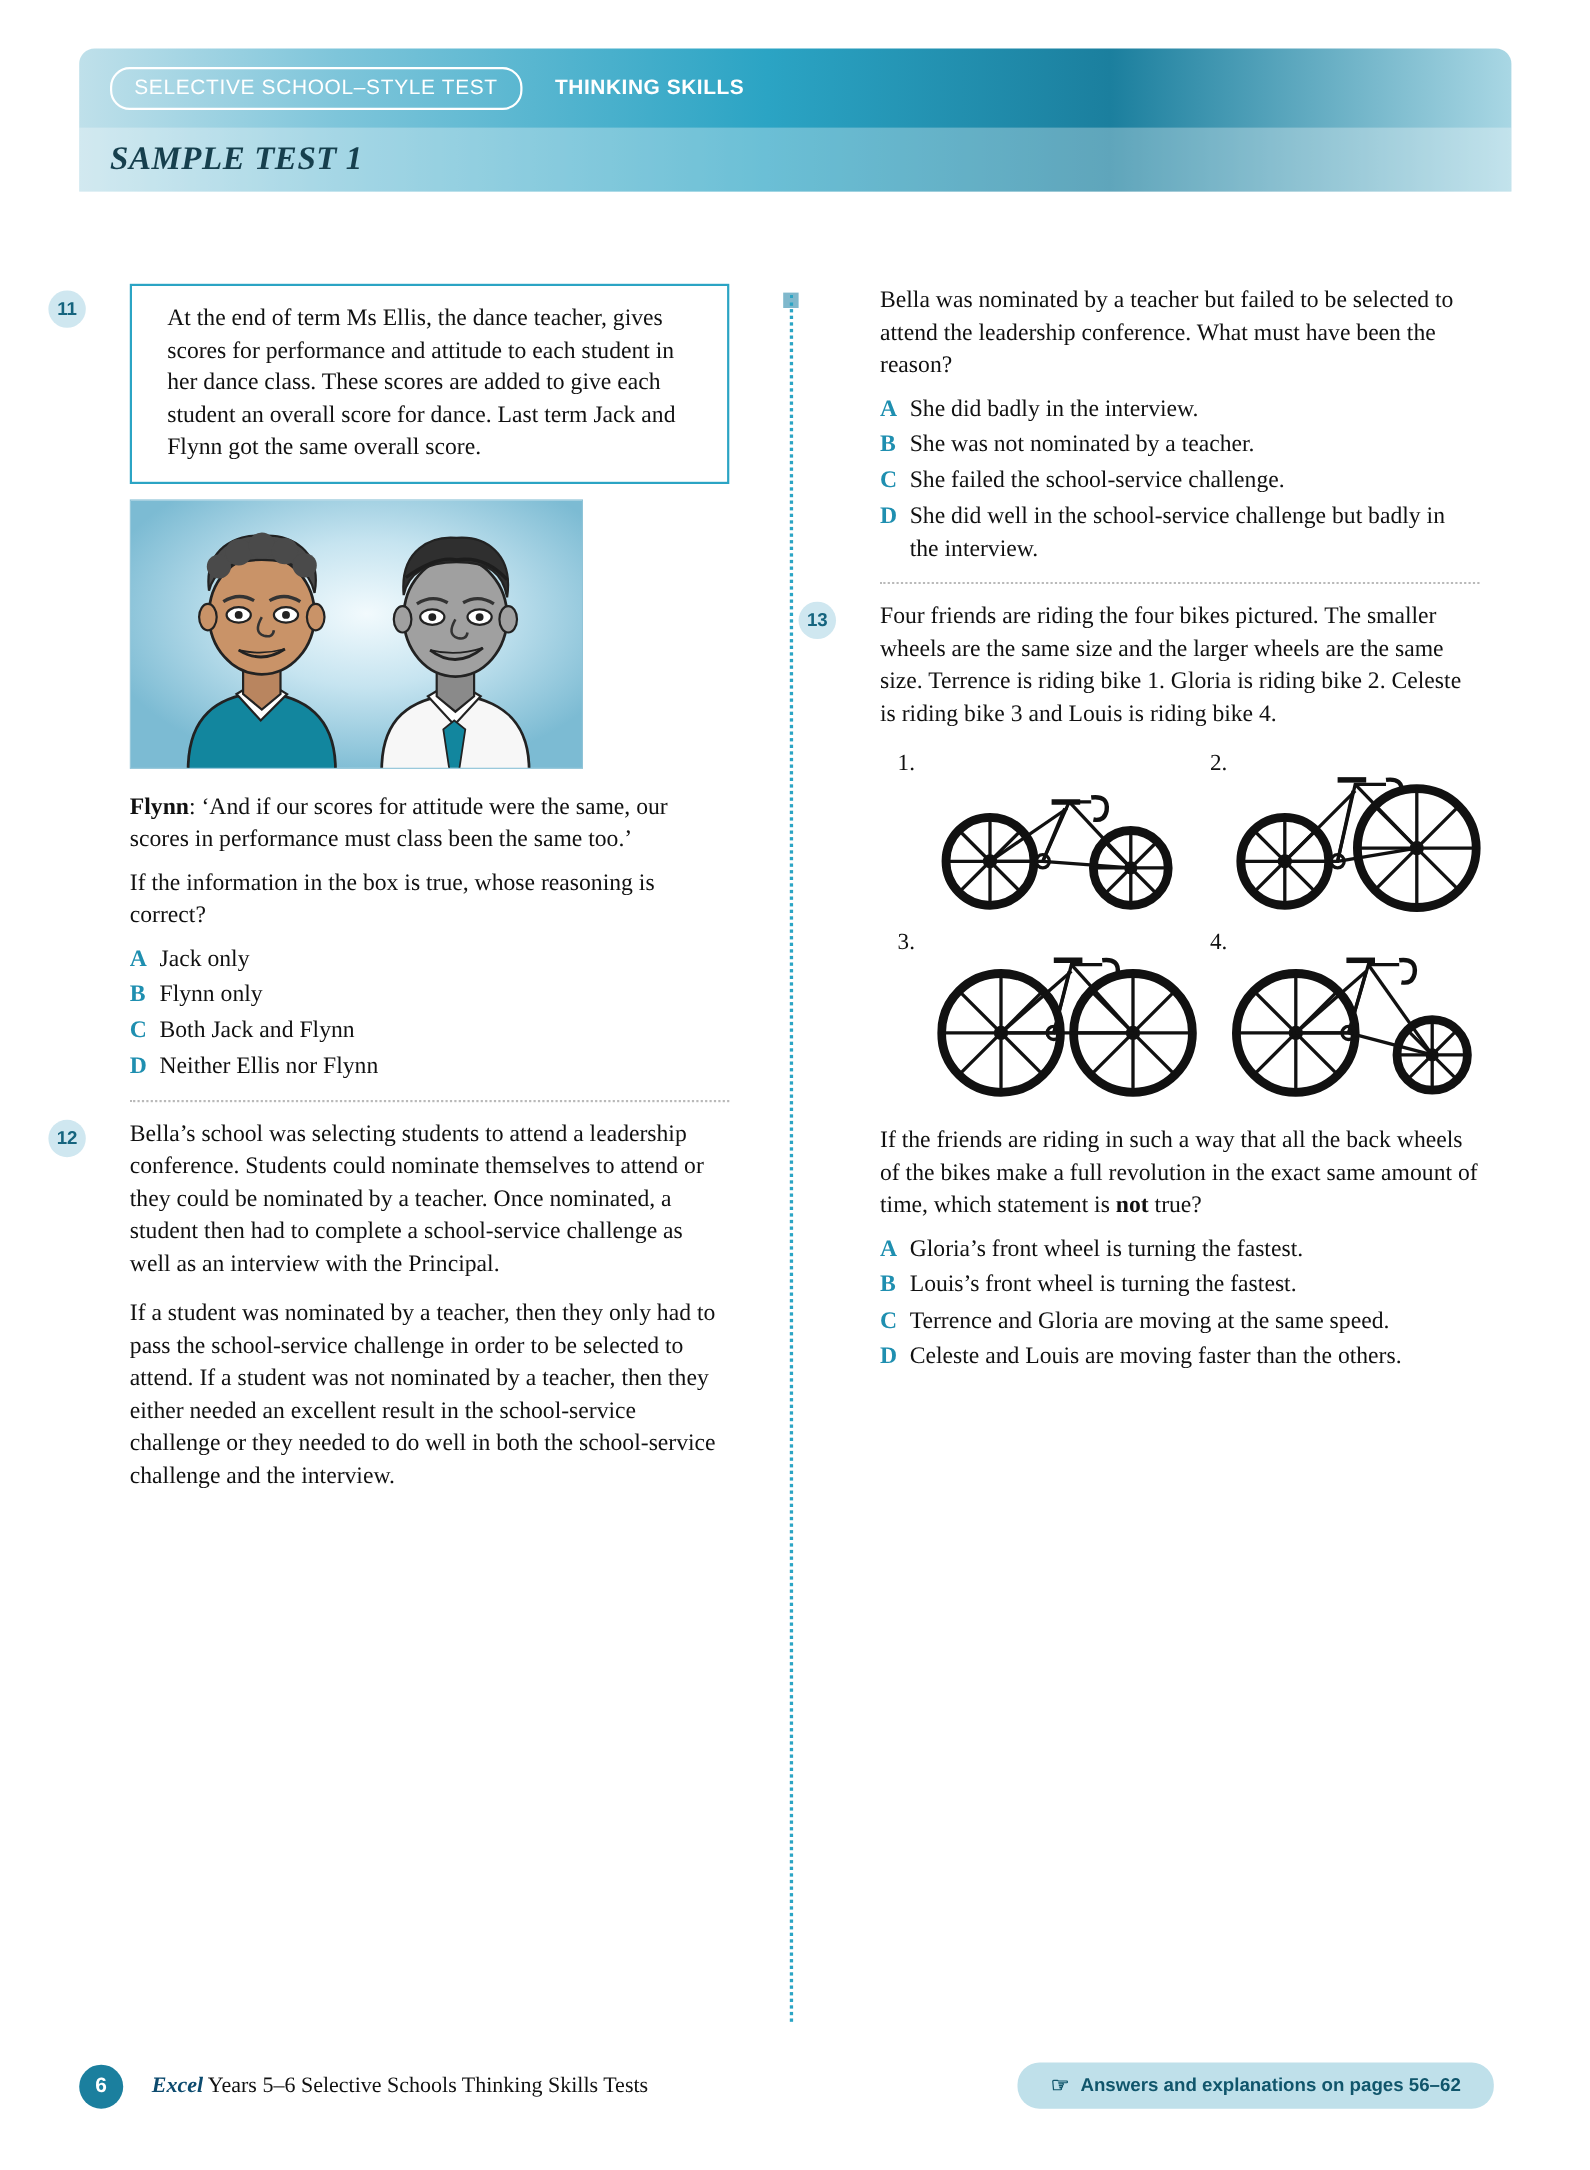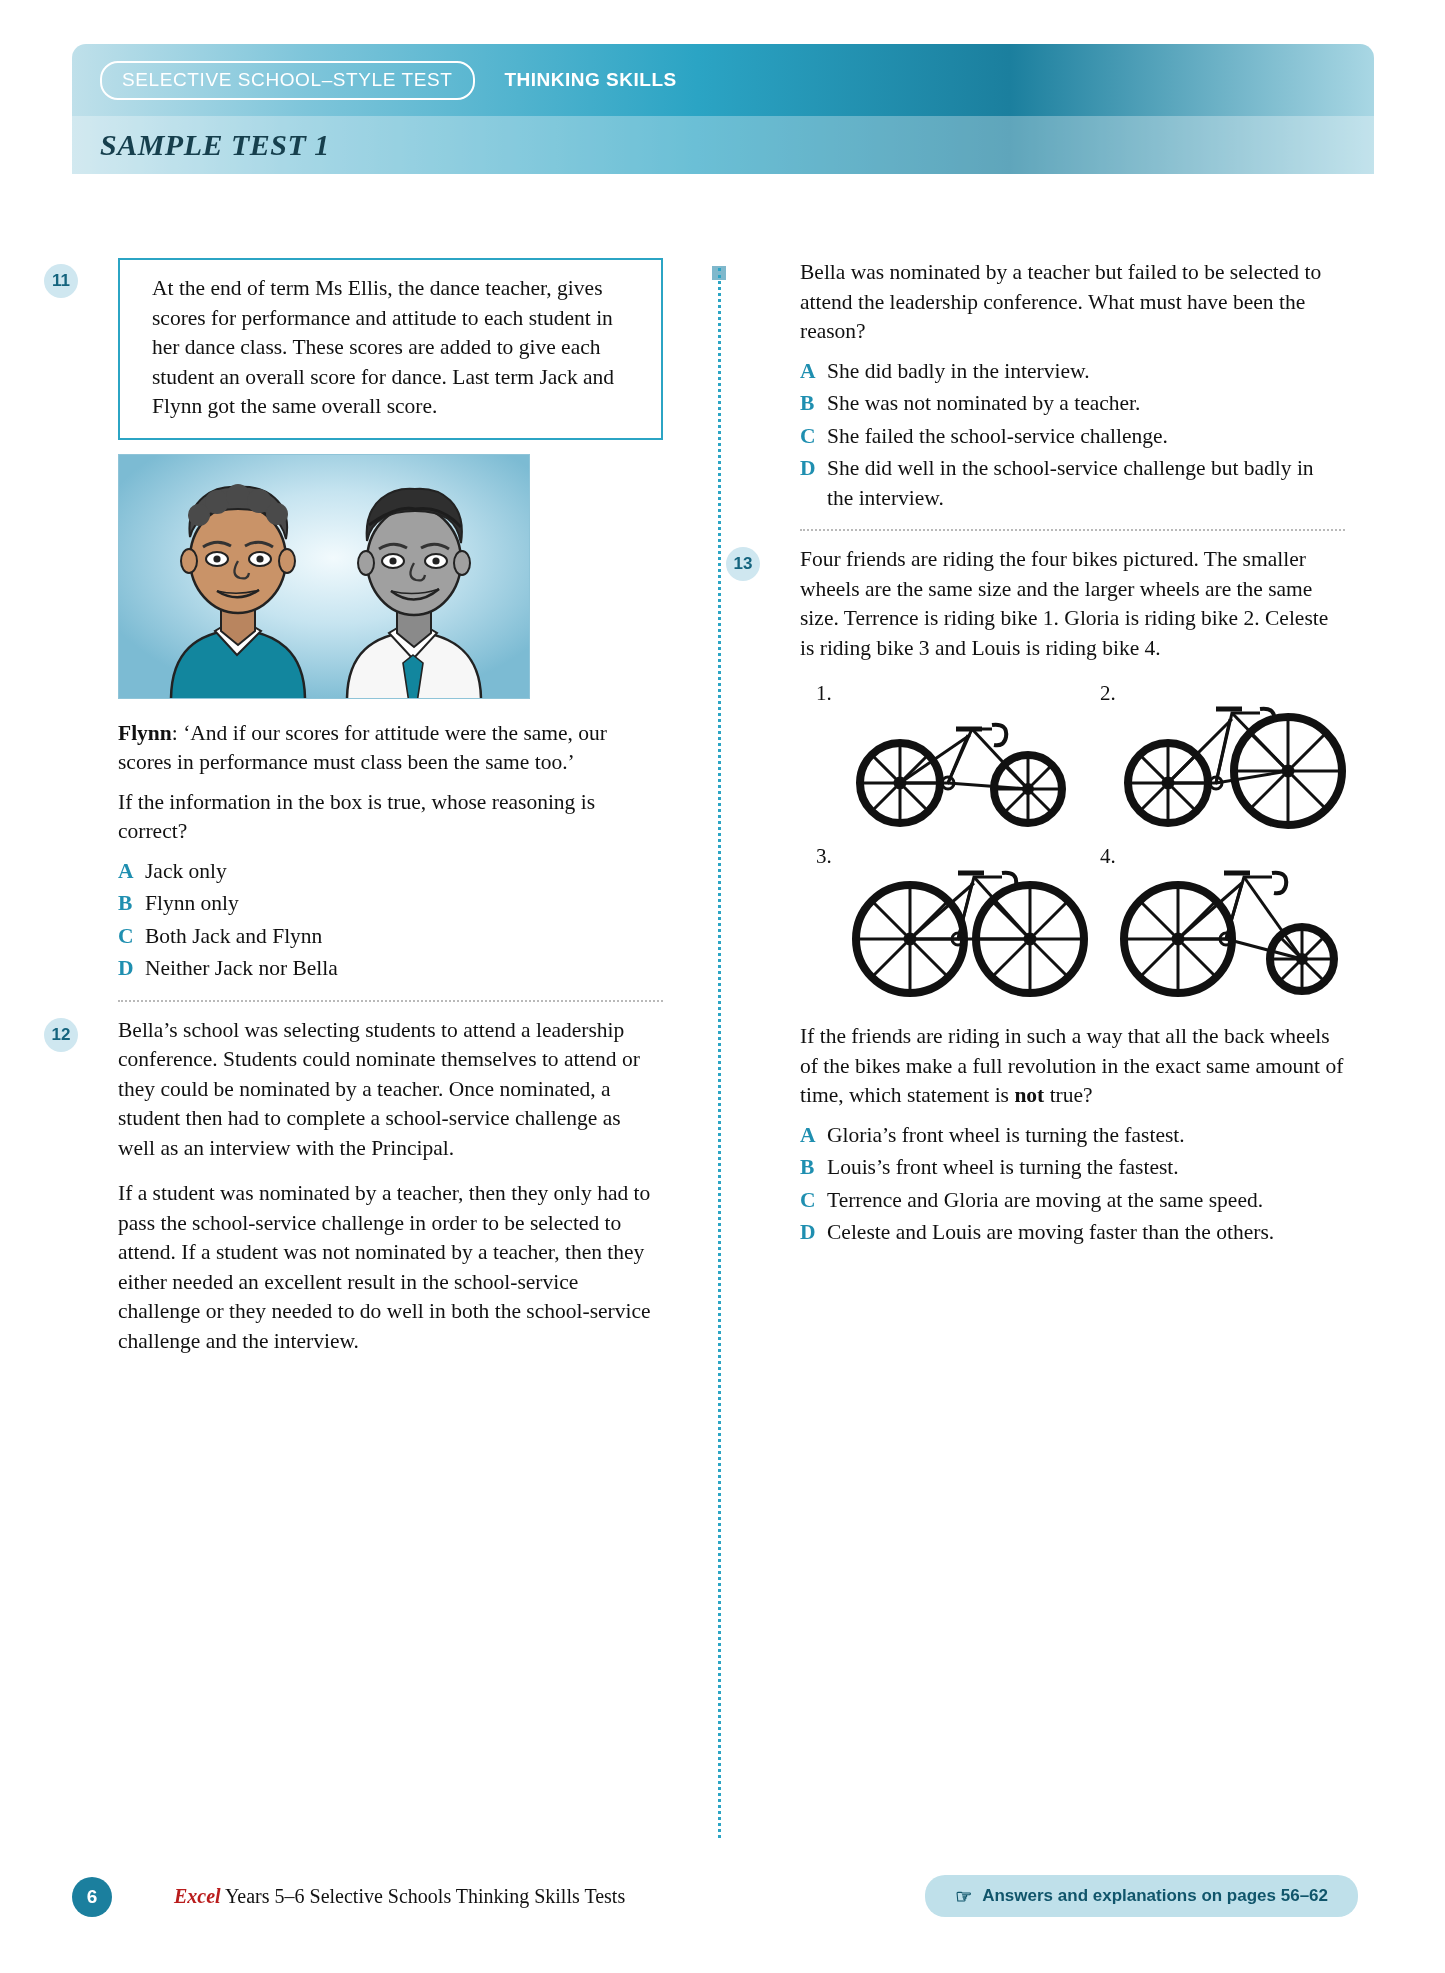--- a/index.html
+++ b/index.html
@@ -159,21 +159,21 @@
     background: #1b7f9e; color: #ffffff;
     font-family: "Liberation Sans", sans-serif;
     font-weight: bold; font-size: 19px;
     display: flex; align-items: center; justify-content: center;
   }
   .footer-text {
     position: absolute; left: 66px; top: 10px;
     font-size: 20px;
   }
   .footer-text .ex {
-    font-style: italic; font-weight: bold; color: #b91c1c; margin-left: 36px;
+    font-style: italic; font-weight: bold; color: #0c4a6e;
   }
   .answers-pill {
     position: absolute; right: 16px; top: 0;
     background: #bfe0ea;
     border-radius: 20px;
     height: 42px;
     padding: 0 30px;
     display: flex; align-items: center; gap: 10px;
     font-family: "Liberation Sans", sans-serif;
     font-weight: bold;
@@ -292,21 +292,21 @@
     <div class="opt">
       <span class="opt-letter">B</span>
       <span class="opt-text">Flynn only</span>
     </div>
     <div class="opt">
       <span class="opt-letter">C</span>
       <span class="opt-text">Both Jack and Flynn</span>
     </div>
     <div class="opt">
       <span class="opt-letter">D</span>
-      <span class="opt-text">Neither Jack nor Bella</span>
+      <span class="opt-text">Neither Ellis nor Flynn</span>
     </div>
   </div>
 
   <hr class="hr-dot">
 
   <div style="position:relative;">
     <div class="qnum" style="left:-74px; top:2px;text-align:right;">12</div>
     <p>Bella’s school was selecting students to attend a leadership conference. Students could nominate themselves to attend or they could be nominated by a teacher. Once nominated, a student then had to complete a school-service challenge as well as an interview with the Principal.</p>
     <p>If a student was nominated by a teacher, then they only had to pass the school-service challenge in order to be selected to attend. If a student was not nominated by a teacher, then they either needed an excellent result in the school-service challenge or they needed to do well in both the school-service challenge and the interview.</p>
   </div>

